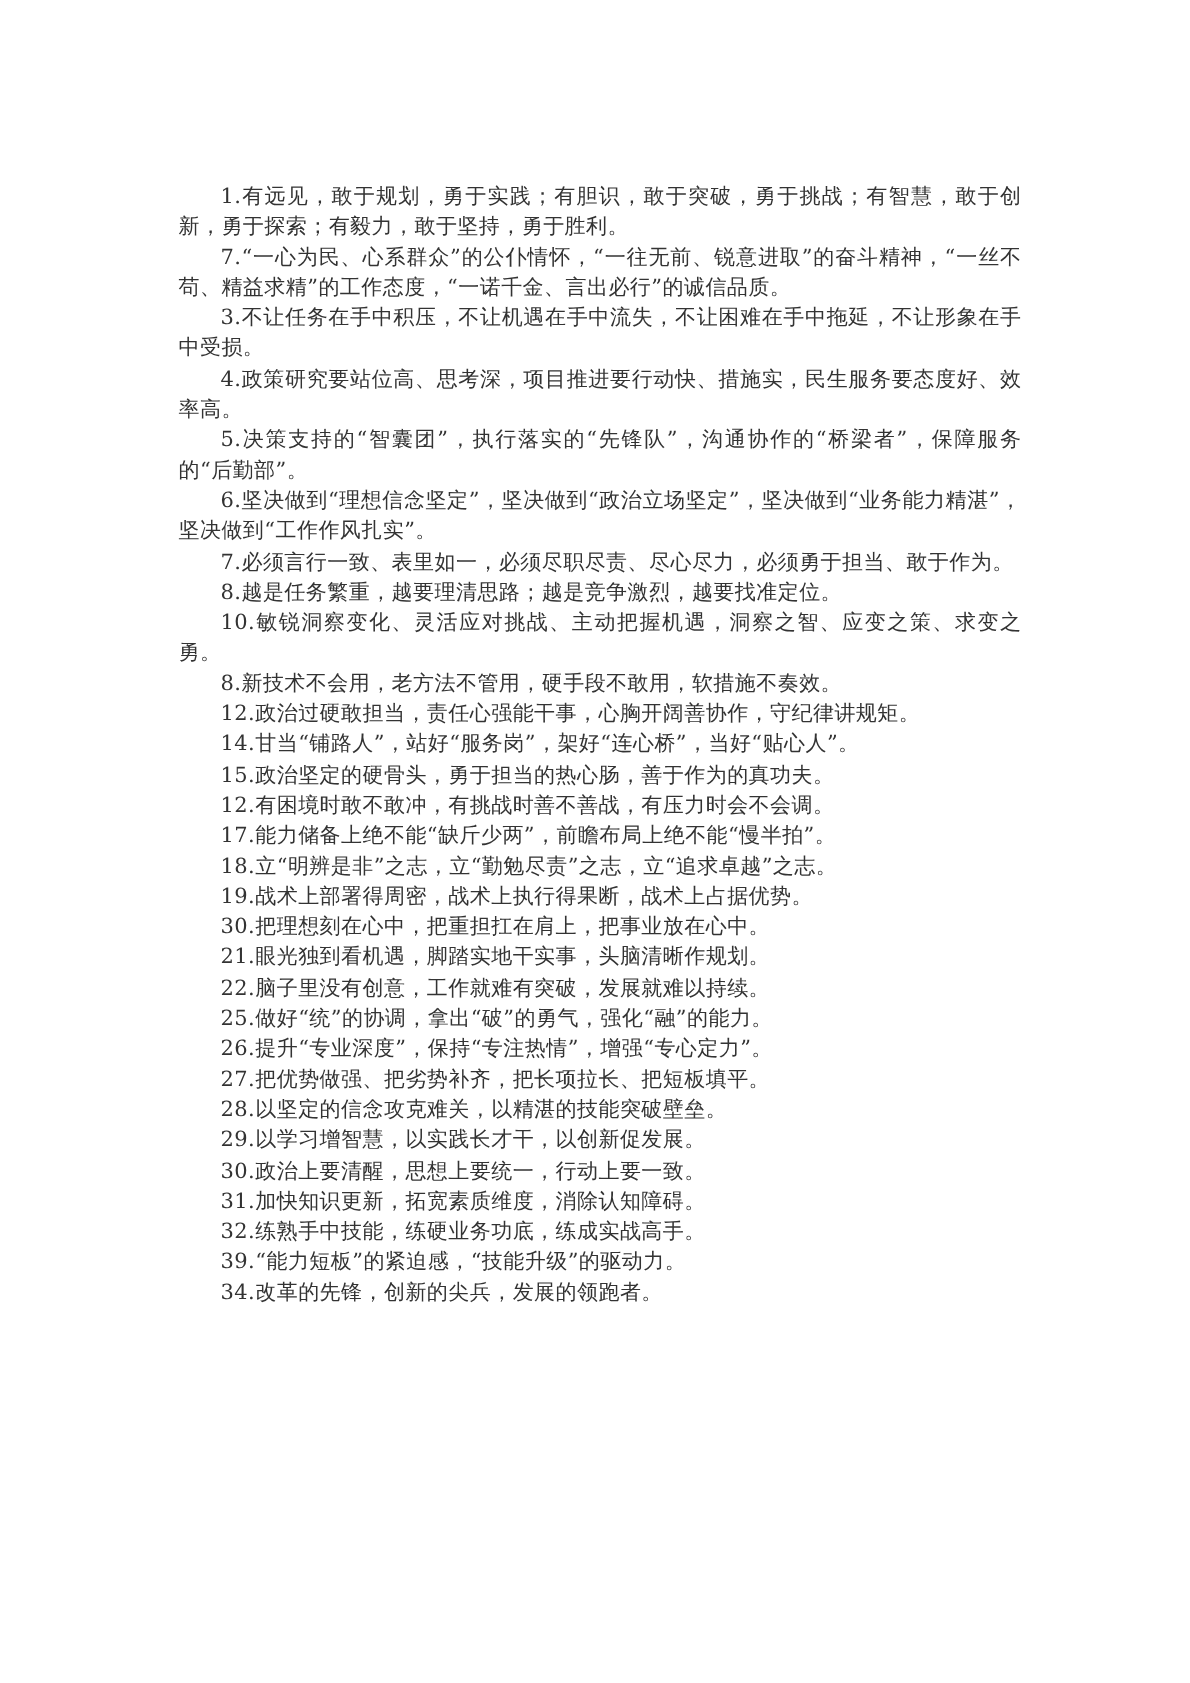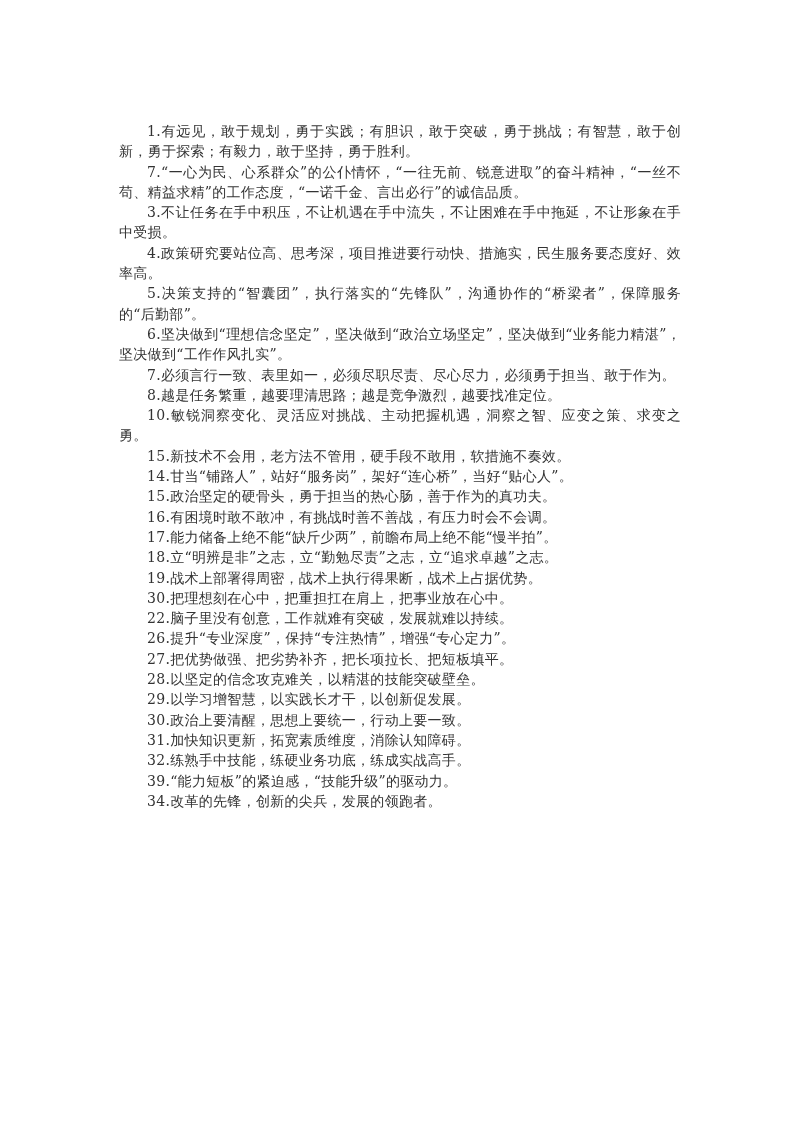--- a/index.html
+++ b/index.html
@@ -38,29 +38,32 @@
 <div class="page">
   <p class="item">1.有远见，敢于规划，勇于实践；有胆识，敢于突破，勇于挑战；有智慧，敢于创新，勇于探索；有毅力，敢于坚持，勇于胜利。</p>
   <p class="item">7.“一心为民、心系群众”的公仆情怀，“一往无前、锐意进取”的奋斗精神，“一丝不苟、精益求精”的工作态度，“一诺千金、言出必行”的诚信品质。</p>
   <p class="item">3.不让任务在手中积压，不让机遇在手中流失，不让困难在手中拖延，不让形象在手中受损。</p>
   <p class="item">4.政策研究要站位高、思考深，项目推进要行动快、措施实，民生服务要态度好、效率高。</p>
   <p class="item">5.决策支持的“智囊团”，执行落实的“先锋队”，沟通协作的“桥梁者”，保障服务的“后勤部”。</p>
   <p class="item">6.坚决做到“理想信念坚定”，坚决做到“政治立场坚定”，坚决做到“业务能力精湛”，坚决做到“工作作风扎实”。</p>
   <p class="item">7.必须言行一致、表里如一，必须尽职尽责、尽心尽力，必须勇于担当、敢于作为。</p>
   <p class="item">8.越是任务繁重，越要理清思路；越是竞争激烈，越要找准定位。</p>
   <p class="item">10.敏锐洞察变化、灵活应对挑战、主动把握机遇，洞察之智、应变之策、求变之勇。</p>
-  <p class="item">15.新技术不会用，老方法不管用，硬手段不敢用，软措施不奏效。</p>
+  <p class="item">8.新技术不会用，老方法不管用，硬手段不敢用，软措施不奏效。</p>
+  <p class="item">12.政治过硬敢担当，责任心强能干事，心胸开阔善协作，守纪律讲规矩。</p>
   <p class="item">14.甘当“铺路人”，站好“服务岗”，架好“连心桥”，当好“贴心人”。</p>
   <p class="item">15.政治坚定的硬骨头，勇于担当的热心肠，善于作为的真功夫。</p>
-  <p class="item">16.有困境时敢不敢冲，有挑战时善不善战，有压力时会不会调。</p>
+  <p class="item">12.有困境时敢不敢冲，有挑战时善不善战，有压力时会不会调。</p>
   <p class="item">17.能力储备上绝不能“缺斤少两”，前瞻布局上绝不能“慢半拍”。</p>
   <p class="item">18.立“明辨是非”之志，立“勤勉尽责”之志，立“追求卓越”之志。</p>
   <p class="item">19.战术上部署得周密，战术上执行得果断，战术上占据优势。</p>
   <p class="item">30.把理想刻在心中，把重担扛在肩上，把事业放在心中。</p>
+  <p class="item">21.眼光独到看机遇，脚踏实地干实事，头脑清晰作规划。</p>
   <p class="item">22.脑子里没有创意，工作就难有突破，发展就难以持续。</p>
+  <p class="item">25.做好“统”的协调，拿出“破”的勇气，强化“融”的能力。</p>
   <p class="item">26.提升“专业深度”，保持“专注热情”，增强“专心定力”。</p>
   <p class="item">27.把优势做强、把劣势补齐，把长项拉长、把短板填平。</p>
   <p class="item">28.以坚定的信念攻克难关，以精湛的技能突破壁垒。</p>
   <p class="item">29.以学习增智慧，以实践长才干，以创新促发展。</p>
   <p class="item">30.政治上要清醒，思想上要统一，行动上要一致。</p>
   <p class="item">31.加快知识更新，拓宽素质维度，消除认知障碍。</p>
   <p class="item">32.练熟手中技能，练硬业务功底，练成实战高手。</p>
   <p class="item">39.“能力短板”的紧迫感，“技能升级”的驱动力。</p>
   <p class="item">34.改革的先锋，创新的尖兵，发展的领跑者。</p>
 </div>

